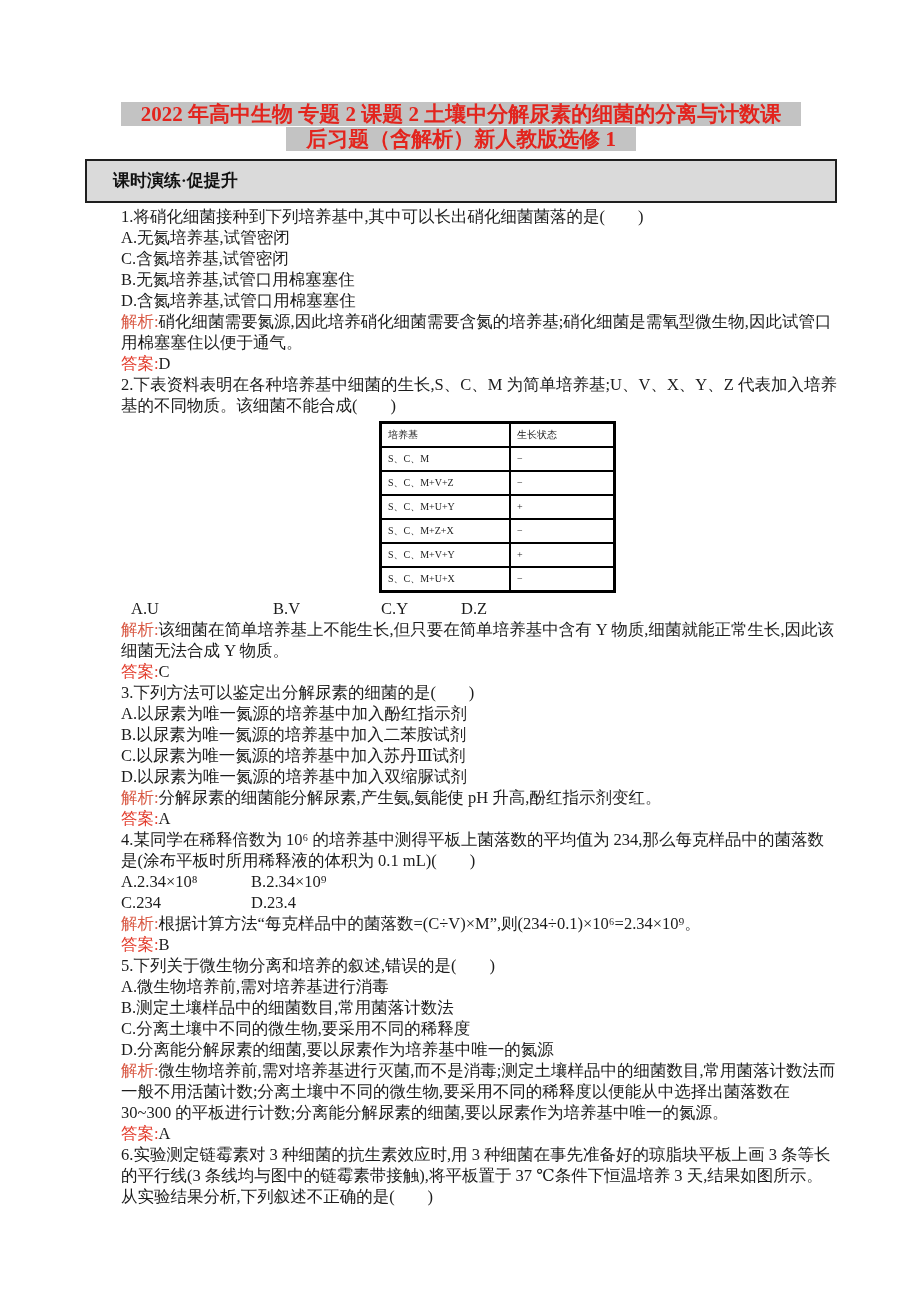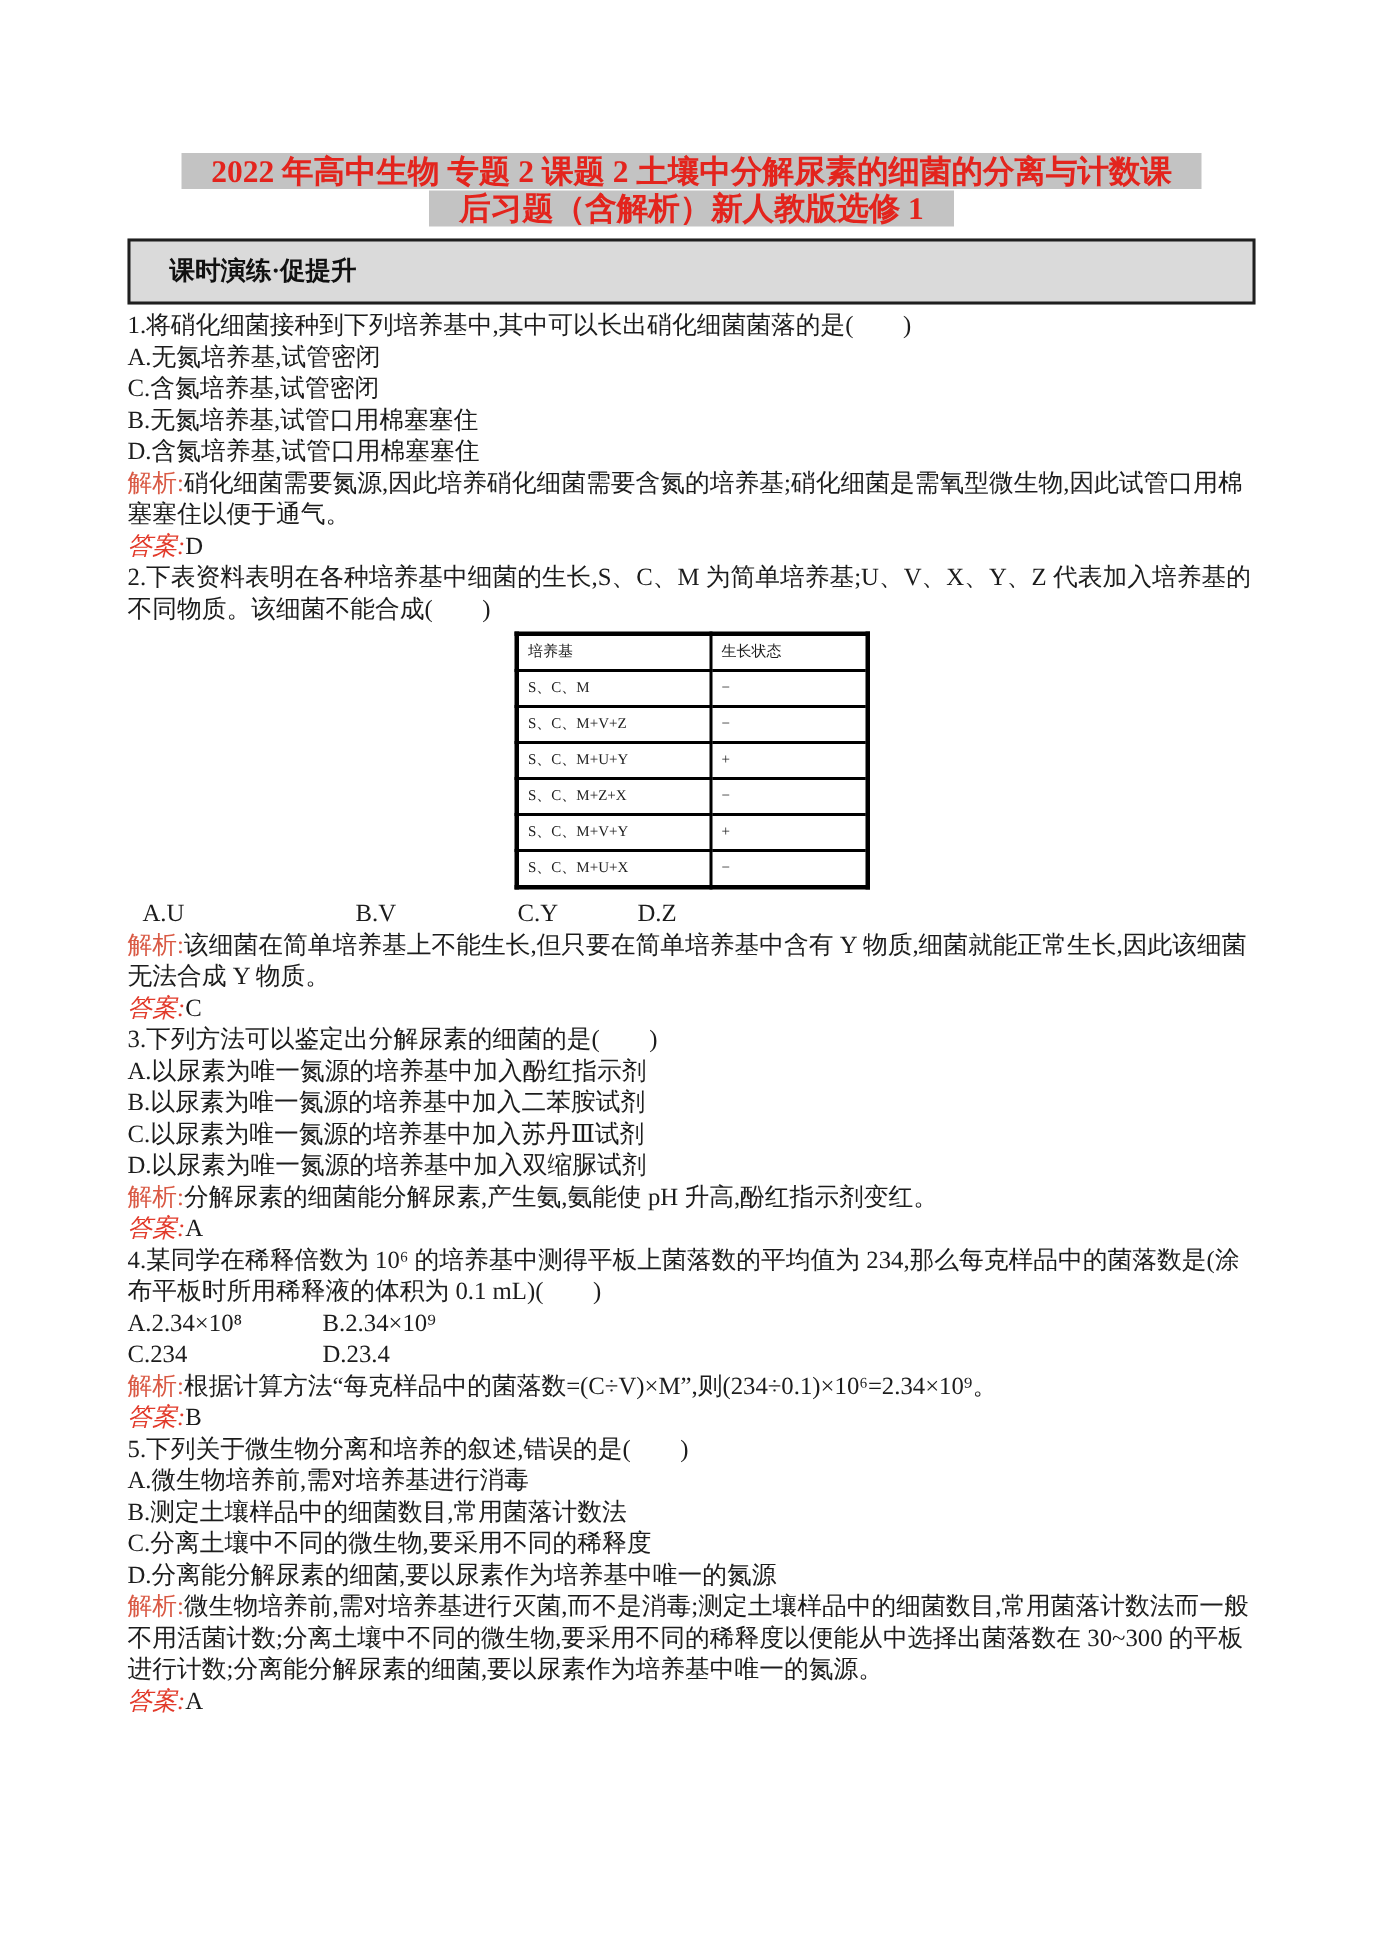--- a/index.html
+++ b/index.html
@@ -18,24 +18,24 @@
     -webkit-font-smoothing:antialiased;
   }
   .page{position:relative;width:920px;height:1302px;overflow:hidden;background:#fff;}
   .content{position:absolute;left:85px;top:102px;width:752px;}
   .doc-title{text-align:center;font-weight:bold;font-size:21px;line-height:25px;color:var(--title-red);}
   .doc-title .hl{background:var(--title-highlight);padding:0 20px;}
   .section-bar{
     margin-top:7px;border:2px solid var(--bar-border);background:var(--bar-bg);
     font-weight:bold;font-size:17px;color:#111;padding:8px 10px 9px 26px;
   }
-  .body-text{margin-top:3px;font-size:16.5px;line-height:21px;}
+  .body-text{margin-top:3px;font-size:16.5px;line-height:21px;margin-left:36px;}
   .line{white-space:normal;}
   .lab-analysis{color:var(--analysis-red);}
-  .lab-answer{color:var(--answer-red);font-style:italic;}
+  .lab-answer{color:var(--answer-red);}
   table.growth{border-collapse:collapse;border:3px solid #000;margin:5px 0 5px 258px;}
   table.growth th,table.growth td{
     border:2px solid #000;font-weight:normal;text-align:left;
     padding:0 6px;height:22px;font-size:10px;line-height:22px;
   }
   table.growth .c1{width:115px;}
   table.growth .c2{width:90px;}
   .opt-row .oc{display:inline-block;}
   .opt-row .w1{width:142px;}
   .opt-row .w2{width:108px;}
@@ -135,16 +135,19 @@
       <div>
         <div class="line">5.下列关于微生物分离和培养的叙述,错误的是(　　)</div>
         <div class="line">A.微生物培养前,需对培养基进行消毒</div>
         <div class="line">B.测定土壤样品中的细菌数目,常用菌落计数法</div>
         <div class="line">C.分离土壤中不同的微生物,要采用不同的稀释度</div>
         <div class="line">D.分离能分解尿素的细菌,要以尿素作为培养基中唯一的氮源</div>
         <div class="line"><span class="lab-analysis">解析:</span><span>微生物培养前,需对培养基进行灭菌,而不是消毒;测定土壤样品中的细菌数目,常用菌落计数法而一般不用活菌计数;分离土壤中不同的微生物,要采用不同的稀释度以便能从中选择出菌落数在 30~300 的平板进行计数;分离能分解尿素的细菌,要以尿素作为培养基中唯一的氮源。</span></div>
         <div class="line"><span class="lab-answer">答案:</span><span>A</span></div>
       </div>
 
+      <div>
+        <div class="line">6.实验测定链霉素对 3 种细菌的抗生素效应时,用 3 种细菌在事先准备好的琼脂块平板上画 3 条等长的平行线(3 条线均与图中的链霉素带接触),将平板置于 37 ℃条件下恒温培养 3 天,结果如图所示。从实验结果分析,下列叙述不正确的是(　　)</div>
+      </div>
 
     </div>
   </div>
 </div>
 
 </body></html>

